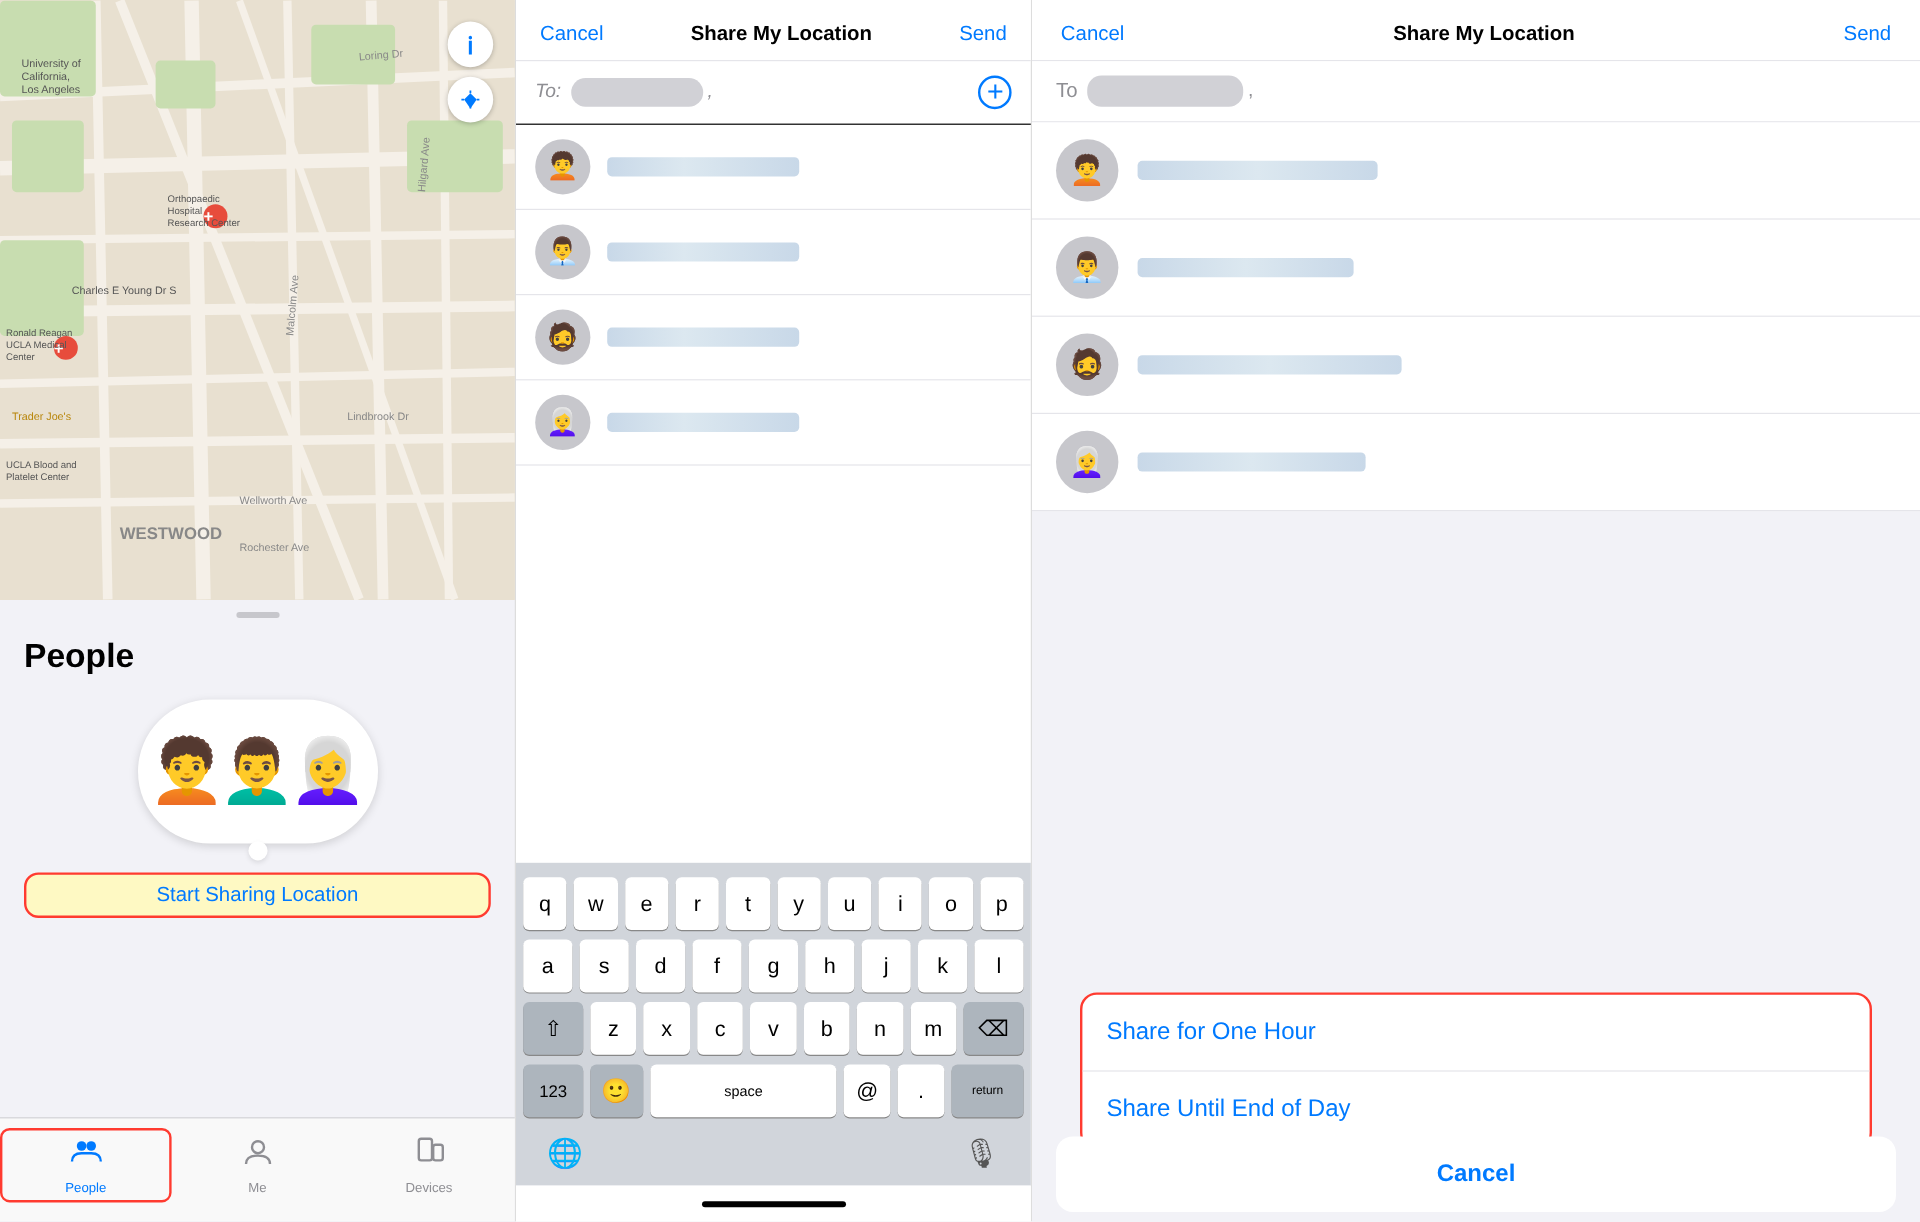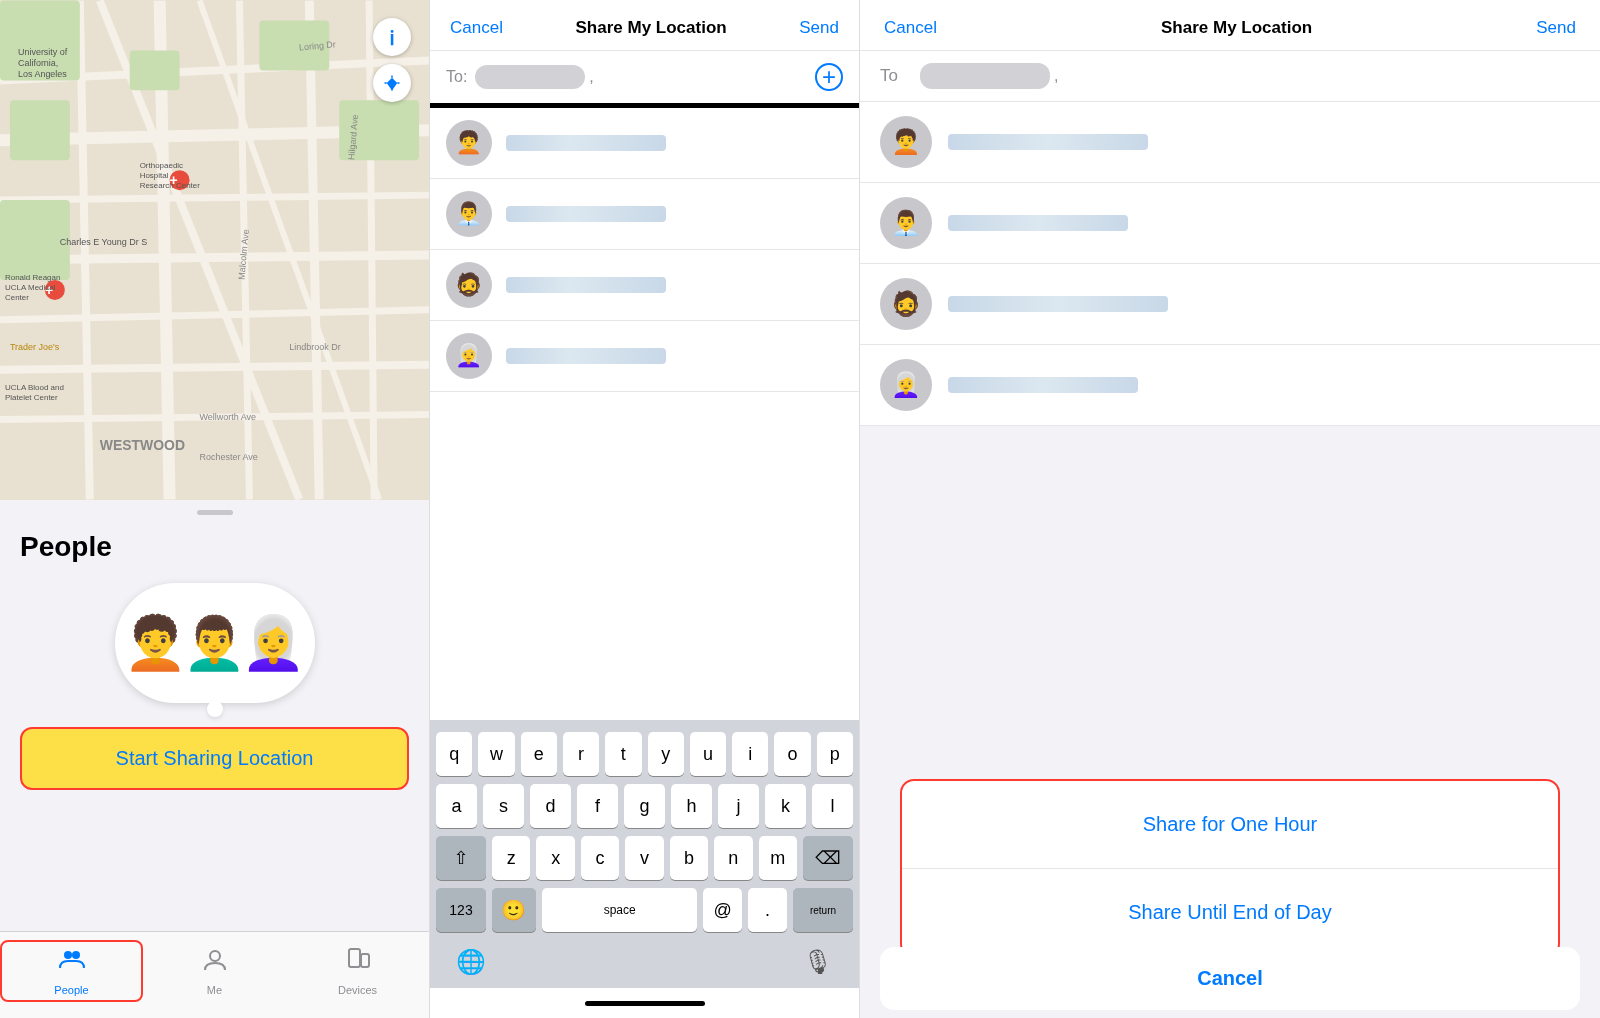--- a/index.html
+++ b/index.html
@@ -131,26 +131,26 @@
 
     .avatar-emoji2 {
       font-size: 52px;
       line-height: 1;
       margin: 0 -6px;
       z-index: 2;
     }
 
     .start-sharing-btn {
       width: 100%;
-      padding: 18px;
-      background: #fde047;
+      padding: 7px;
+      background: #fef9c3;
       border: 2.5px solid #ff3b30;
       border-radius: 12px;
       color: #007aff;
-      font-size: 20px;
+      font-size: 17px;
       font-weight: 400;
       text-align: center;
       cursor: pointer;
       margin-bottom: 20px;
       outline: none;
     }
 
     
     .tab-bar {
       display: flex;
@@ -226,21 +226,22 @@
     .nav-send {
       color: #007aff;
       font-size: 17px;
       cursor: pointer;
     }
 
     .to-field {
       display: flex;
       align-items: center;
       padding: 12px 16px;
-      border-bottom: 5px solid #000000;
+      border-bottom: 1px solid #000000;
+      font-style: italic;
     }
 
     .to-label {
       color: #8e8e93;
       font-size: 16px;
       margin-right: 8px;
     }
 
     .to-chip {
       background: #d1d1d6;
@@ -438,22 +439,22 @@
       border-radius: 14px;
       overflow: hidden;
       border: 2.5px solid #ff3b30;
       position: absolute;
       bottom: 60px;
       left: 20px;
       right: 20px;
     }
 
     .action-item {
-      padding: 32px;
-      text-align: center;
+      padding: 20px;
+      text-align: left;
       font-size: 20px;
       color: #007aff;
       cursor: pointer;
       border-bottom: 1px solid #e5e5ea;
     }
 
     .action-item:last-child {
       border-bottom: none;
     }
 
@@ -690,21 +691,21 @@
 <div class="panel3">
   <div class="panel3-inner">
 
     <div class="p3-nav">
       <span class="nav-cancel">Cancel</span>
       <span class="nav-title">Share My Location</span>
       <span class="nav-send">Send</span>
     </div>
 
     <div class="p3-to-field">
-      <span style="color:#8e8e93;font-size:17px;margin-right:22px;">To</span>
+      <span style="color:#8e8e93;font-size:17px;margin-right:8px;">To</span>
       <span style="background:#d1d1d6;border-radius:12px;padding:3px 12px;font-size:15px;color:#555;width:130px;height:26px;display:inline-block;"></span>
       <span style="color:#8e8e93;font-size:16px;margin-left:4px;">,</span>
     </div>
 
     <div class="p3-contact-list">
       <div class="p3-contact-item">
         <div class="p3-contact-avatar">🧑‍🦱</div>
         <div class="p3-blur" style="width:200px;"></div>
       </div>
       <div class="p3-contact-item">

